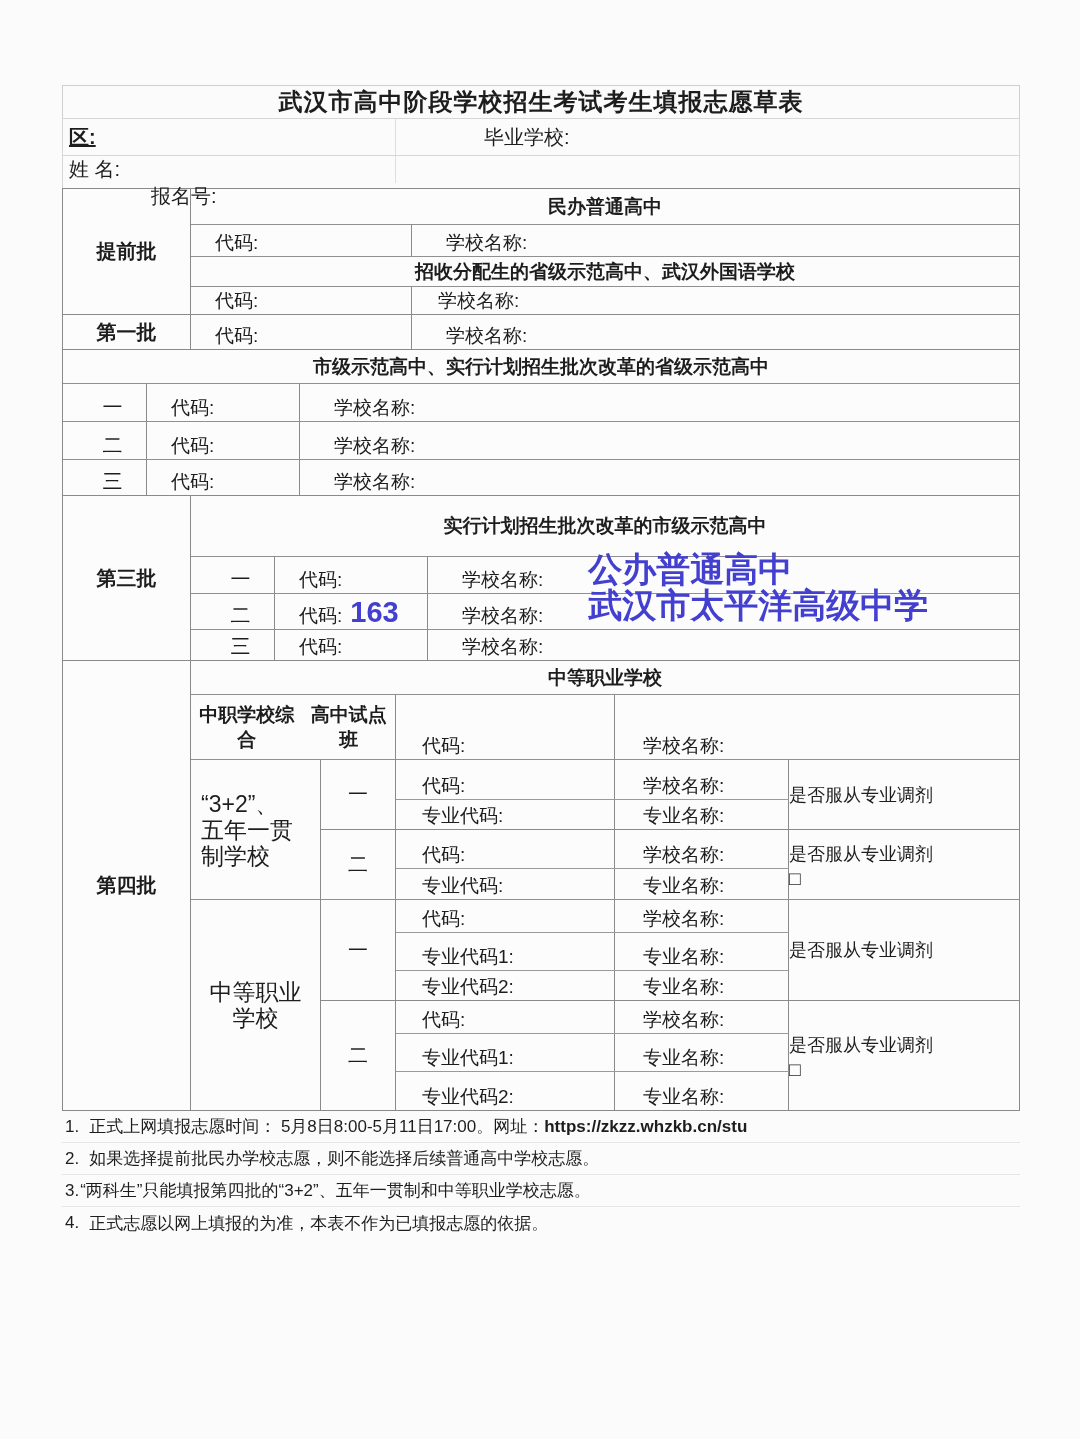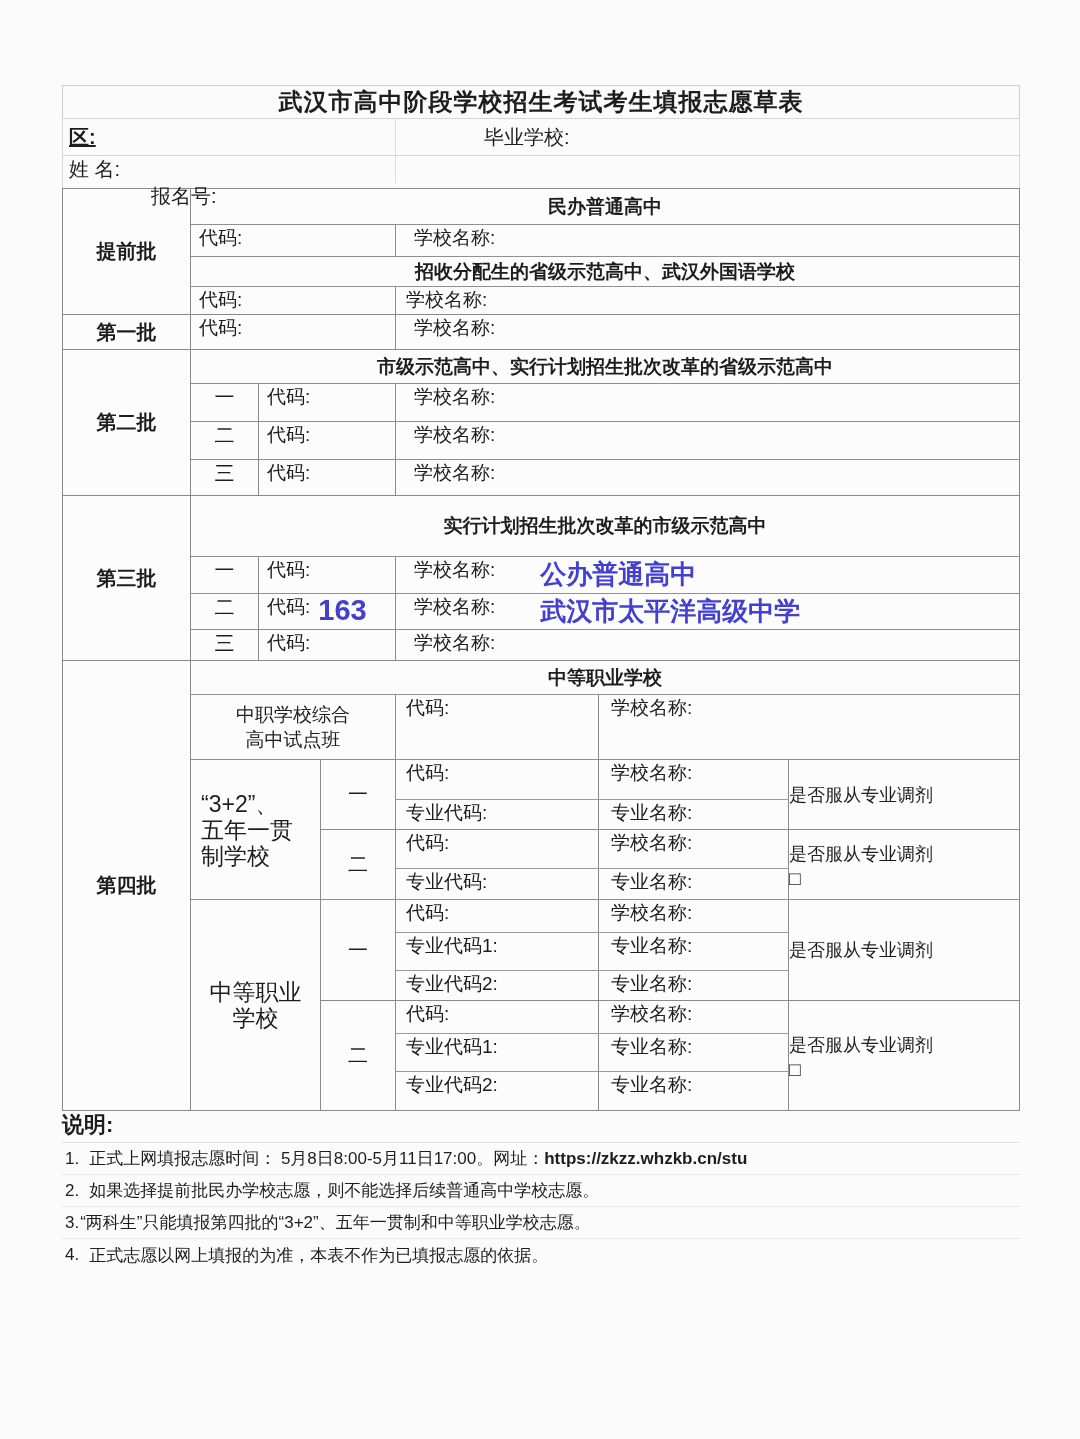--- a/index.html
+++ b/index.html
@@ -38,34 +38,34 @@
     font-weight:bold; font-size:20px;
   }
   .batch-rows { flex:1; display:flex; flex-direction:column; min-width:0; }
   .batch-rows > * + * { border-top:1px solid #909090; }
 
   .sec-h {
     display:flex; flex-direction:column; align-items:center; justify-content:center;
     font-weight:bold; font-size:19px; text-align:center; line-height:26px;
   }
   .t-row { display:flex; align-items:stretch; }
-  .cell { display:flex; align-items:flex-start; font-size:19px; min-width:0; }
+  .cell { display:flex; align-items:flex-end; font-size:19px; min-width:0;margin-left:16px; }
   .num-cell { width:68px; flex:none; justify-content:center; border-right:1px solid #8a8a8a; font-size:20px; }
   .code-cell { width:137px; flex:none; padding-left:8px; border-right:1px solid #8a8a8a; }
   .code-cell.wide { width:205px; }
   .name-cell { flex:1; padding-left:18px; }
 
-  .hand-value { color:var(--accent,#4340d0); font-weight:bold; font-size:26px; margin-left:45px; white-space:nowrap; }
+  .hand-value { color:var(--accent,#4340d0); font-weight:bold; font-size:34px; margin-left:45px; white-space:nowrap; }
   .hand-code  { color:var(--accent,#4340d0); font-weight:bold; font-size:29px; margin-left:8px; }
 
   
   .b4-pilot-label {
     width:205px; flex:none; border-right:1px solid #8a8a8a;
-    display:flex; flex-direction:column; align-items:center; justify-content:center;
-    font-weight:normal; font-size:19px; line-height:25px; text-align:center;
+    display:flex; flex-direction:row; align-items:center; justify-content:center;
+    font-weight:bold; font-size:19px; line-height:25px; text-align:center;
   }
   .b4-group { display:flex; }
   .b4-label {
     width:130px; flex:none; border-right:1px solid #8a8a8a;
     display:flex; flex-direction:column; justify-content:center;
     font-size:23px; line-height:26px; padding-left:10px;
   }
   .b4-label.centered { align-items:center; padding-left:0; text-align:center; }
   .b4-group-subs { flex:1; display:flex; flex-direction:column; min-width:0; }
   .b4-sub { display:flex; }
@@ -160,21 +160,20 @@
               <span>代码:</span>
             </div>
             <div class="cell name-cell">
               <span>学校名称:</span>
             </div>
           </div>
         </div>
       </div>
 
       <div class="batch">
-        <div class="batch-label">第二批</div>
         <div class="batch-rows">
           <div class="sec-h" style="height:33px">市级示范高中、实行计划招生批次改革的省级示范高中</div>
           <div class="t-row" style="height:38px">
             <div class="cell num-cell">一</div>
             <div class="cell code-cell">
               <span>代码:</span>
             </div>
             <div class="cell name-cell">
               <span>学校名称:</span>
             </div>
@@ -388,21 +387,20 @@
                 </div>
               </div>
             </div>
           </div>
 
         </div>
       </div>
     </div>
 
     <div class="notes">
-      <div class="notes-heading">说明:</div>
       <div class="note-item">
         <span class="note-num">1.</span>
         <span>正式上网填报志愿时间： 5月8日8:00-5月11日17:00。网址：</span>
         <span class="note-url">https://zkzz.whzkb.cn/stu</span>
       </div>
       <div class="note-item">
         <span class="note-num">2.</span>
         <span>如果选择提前批民办学校志愿，则不能选择后续普通高中学校志愿。</span>
       </div>
       <div class="note-item tight">

